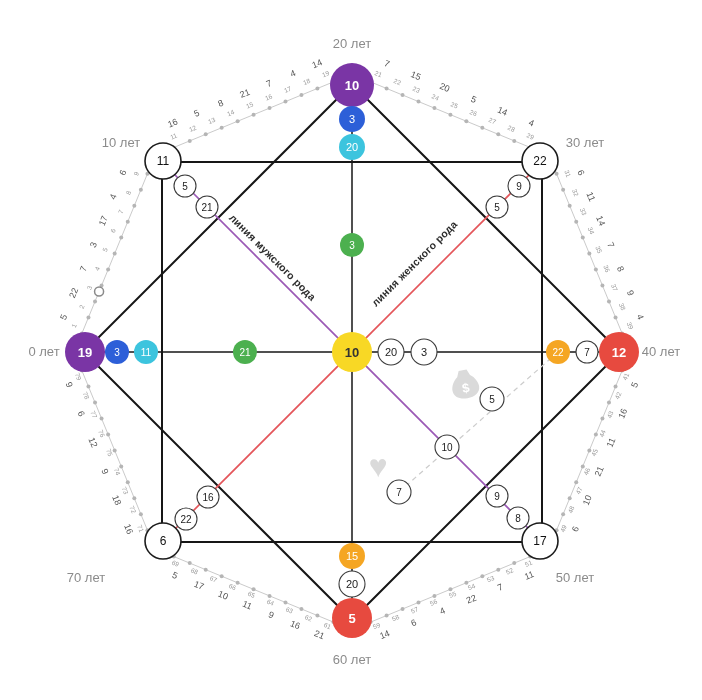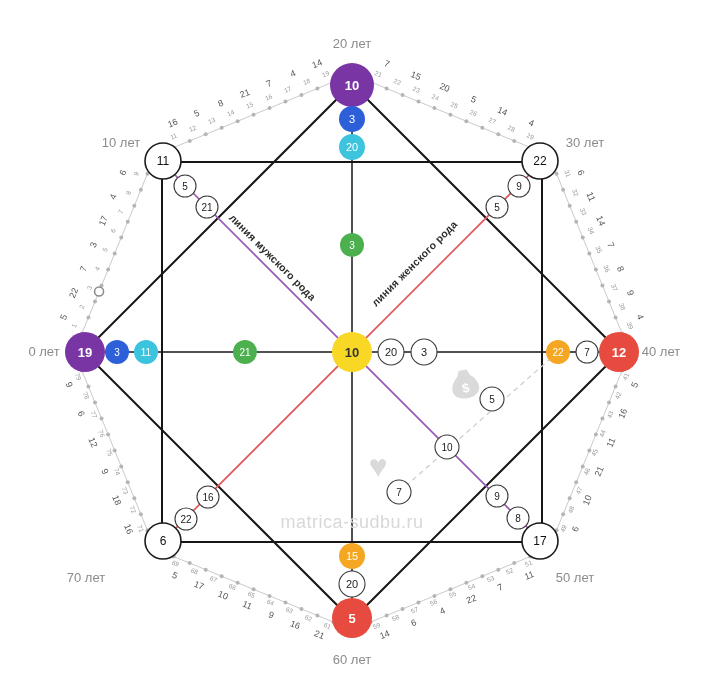--- a/index.html
+++ b/index.html
@@ -420,14 +420,13 @@
         <text x="352" y="48" text-anchor="middle" font-size="13" fill="#8b8b8b">20 лет</text>
         <text x="585" y="147" text-anchor="middle" font-size="13" fill="#8b8b8b">30 лет</text>
         <text x="661" y="356" text-anchor="middle" font-size="13" fill="#8b8b8b">40 лет</text>
         <text x="575" y="582" text-anchor="middle" font-size="13" fill="#8b8b8b">50 лет</text>
         <text x="352" y="664" text-anchor="middle" font-size="13" fill="#8b8b8b">60 лет</text>
         <text x="86" y="582" text-anchor="middle" font-size="13" fill="#8b8b8b">70 лет</text>
         <text transform="translate(270,260) rotate(45)" text-anchor="middle" font-size="10.5" font-weight="600" fill="#2e2e2e" letter-spacing="0.3">линия мужского рода</text>
         <text transform="translate(417,266) rotate(-45)" text-anchor="middle" font-size="10.5" font-weight="600" fill="#2e2e2e" letter-spacing="0.3">линия женского рода</text>
       </g>
     </svg>
-  <div class="watermark">matrica-sudbu.ru</div>
 </div>
 
 </body></html>

